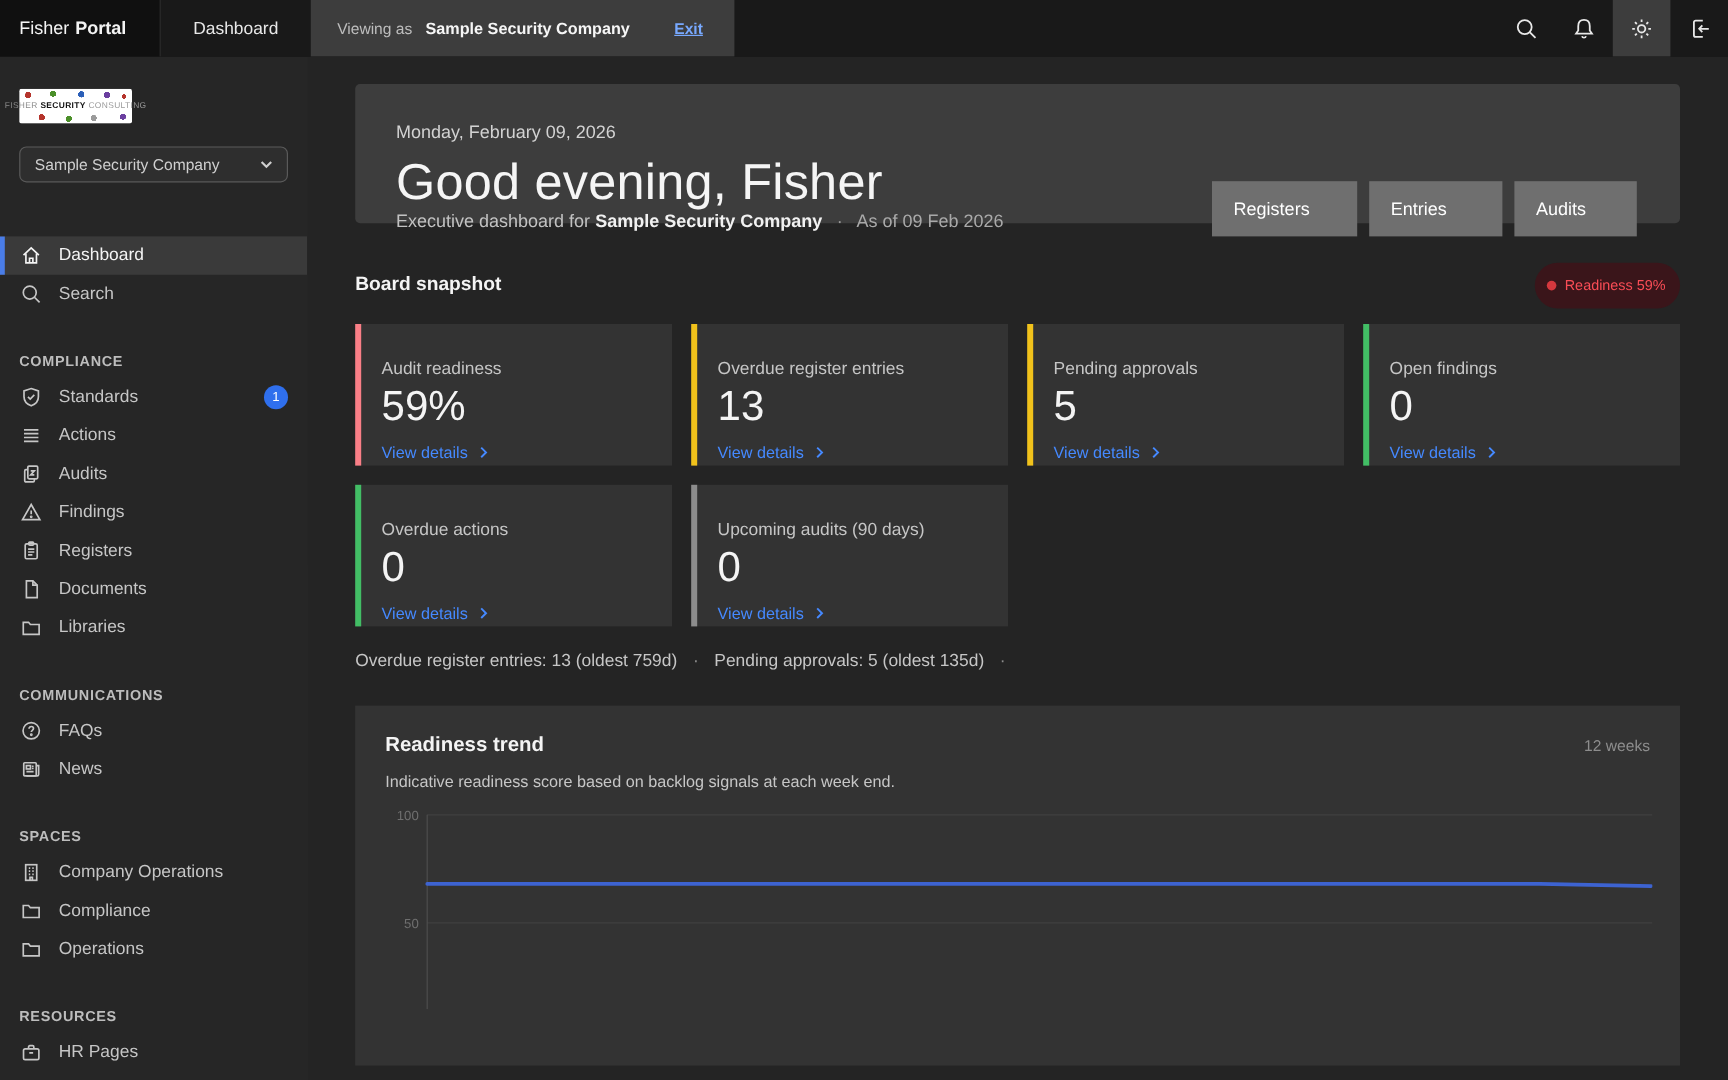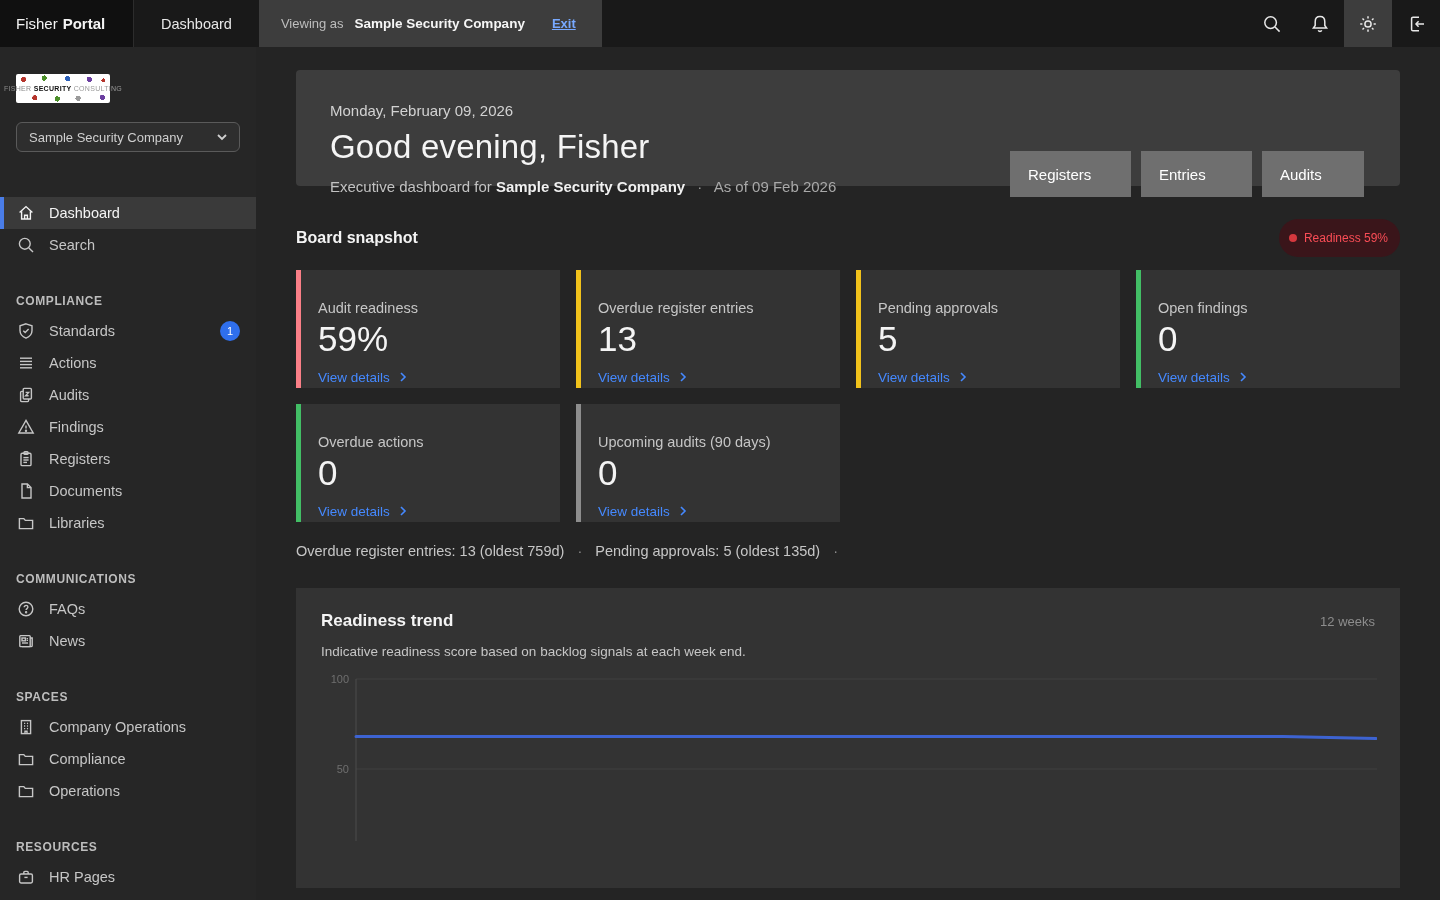--- a/index.html
+++ b/index.html
@@ -11,21 +11,21 @@
     background:#191919; display:flex; align-items:stretch; z-index:10; }
   .brand { width:134px; background:#101010; display:flex; align-items:center;
     padding-left:16px; font-size:15px; color:#f4f4f4; border-right:1px solid #2c2c2c; }
   .brand b { margin-left:5px; font-weight:700; }
   .top-tab { padding:0 27px; display:flex; align-items:center; font-size:14.5px;
     color:#e8e8e8; cursor:pointer; }
   .viewing { background:#3d3d3d; display:flex; align-items:center; padding:0 26px 0 22px; gap:11px; }
   .viewing .vlabel { color:#bdbdbd; font-size:13px; }
   .viewing .vcompany { color:#f6f6f6; font-size:13.5px; font-weight:700; }
   .viewing .vexit { color:#78a9ff; font-size:13px; font-weight:700; text-decoration:underline;
-    margin-left:16px; cursor:pointer; }
+    margin-left:26px; cursor:pointer; }
   .top-spacer { flex:1; }
   .icon-btn { width:48px; display:flex; align-items:center; justify-content:center;
     color:#e8e8e8; cursor:pointer; }
   .icon-btn.lit { background:#3d3d3d; }
   .icon-btn svg { width:20px; height:20px; }
 
   
   .sidebar { position:fixed; top:47px; left:0; width:256px; bottom:0;
     background:#262626; overflow:hidden; }
   .logo { margin:27px 16px 0 16px; width:94px; height:29px; background:#ffffff;
@@ -61,22 +61,22 @@
     height:20px; border-radius:10px; font-size:11px; display:flex; align-items:center;
     justify-content:center; padding:0 6px; }
 
   
   .main { position:absolute; top:47px; left:256px; width:1184px; height:853px;
     padding:23px 40px 0 40px; overflow:hidden; }
 
   .greeting { background:#3d3d3d; border-radius:4px; height:116px;
     padding:26px 36px 0 34px; position:relative; }
   .g-date { font-size:15px; color:#d2d2d2; margin-top:6px; }
-  .g-title { font-size:33px; font-weight:300; color:#f5f5f5; margin-top:9px; letter-spacing:.2px; }
-  .g-sub { font-size:15px; color:#c2c2c2; margin-top:12px; }
+  .g-title { font-size:42px; font-weight:300; color:#f5f5f5; margin-top:9px; letter-spacing:.2px; }
+  .g-sub { font-size:15px; color:#c2c2c2; margin-top:0; }
   .g-sub b { color:#f1f1f1; }
   .g-sub .gsep { color:#9a9a9a; margin:0 8px; }
   .g-sub .gasof { color:#a9a9a9; }
   .g-actions { position:absolute; right:36px; top:81px; display:flex; gap:10px; }
   .g-btn { height:46px; background:#6f6f6f; border:none; color:#fff; font-size:15px;
     font-family:inherit; text-align:left; padding:0 18px; cursor:pointer; }
   .g-btn.w1 { width:121px; } .g-btn.w2 { width:111px; } .g-btn.w3 { width:102px; }
 
   .snap-head { margin-top:33px; display:flex; align-items:center; justify-content:space-between; }
   .snap-head h2 { font-size:16px; font-weight:700; color:#f4f4f4; }

